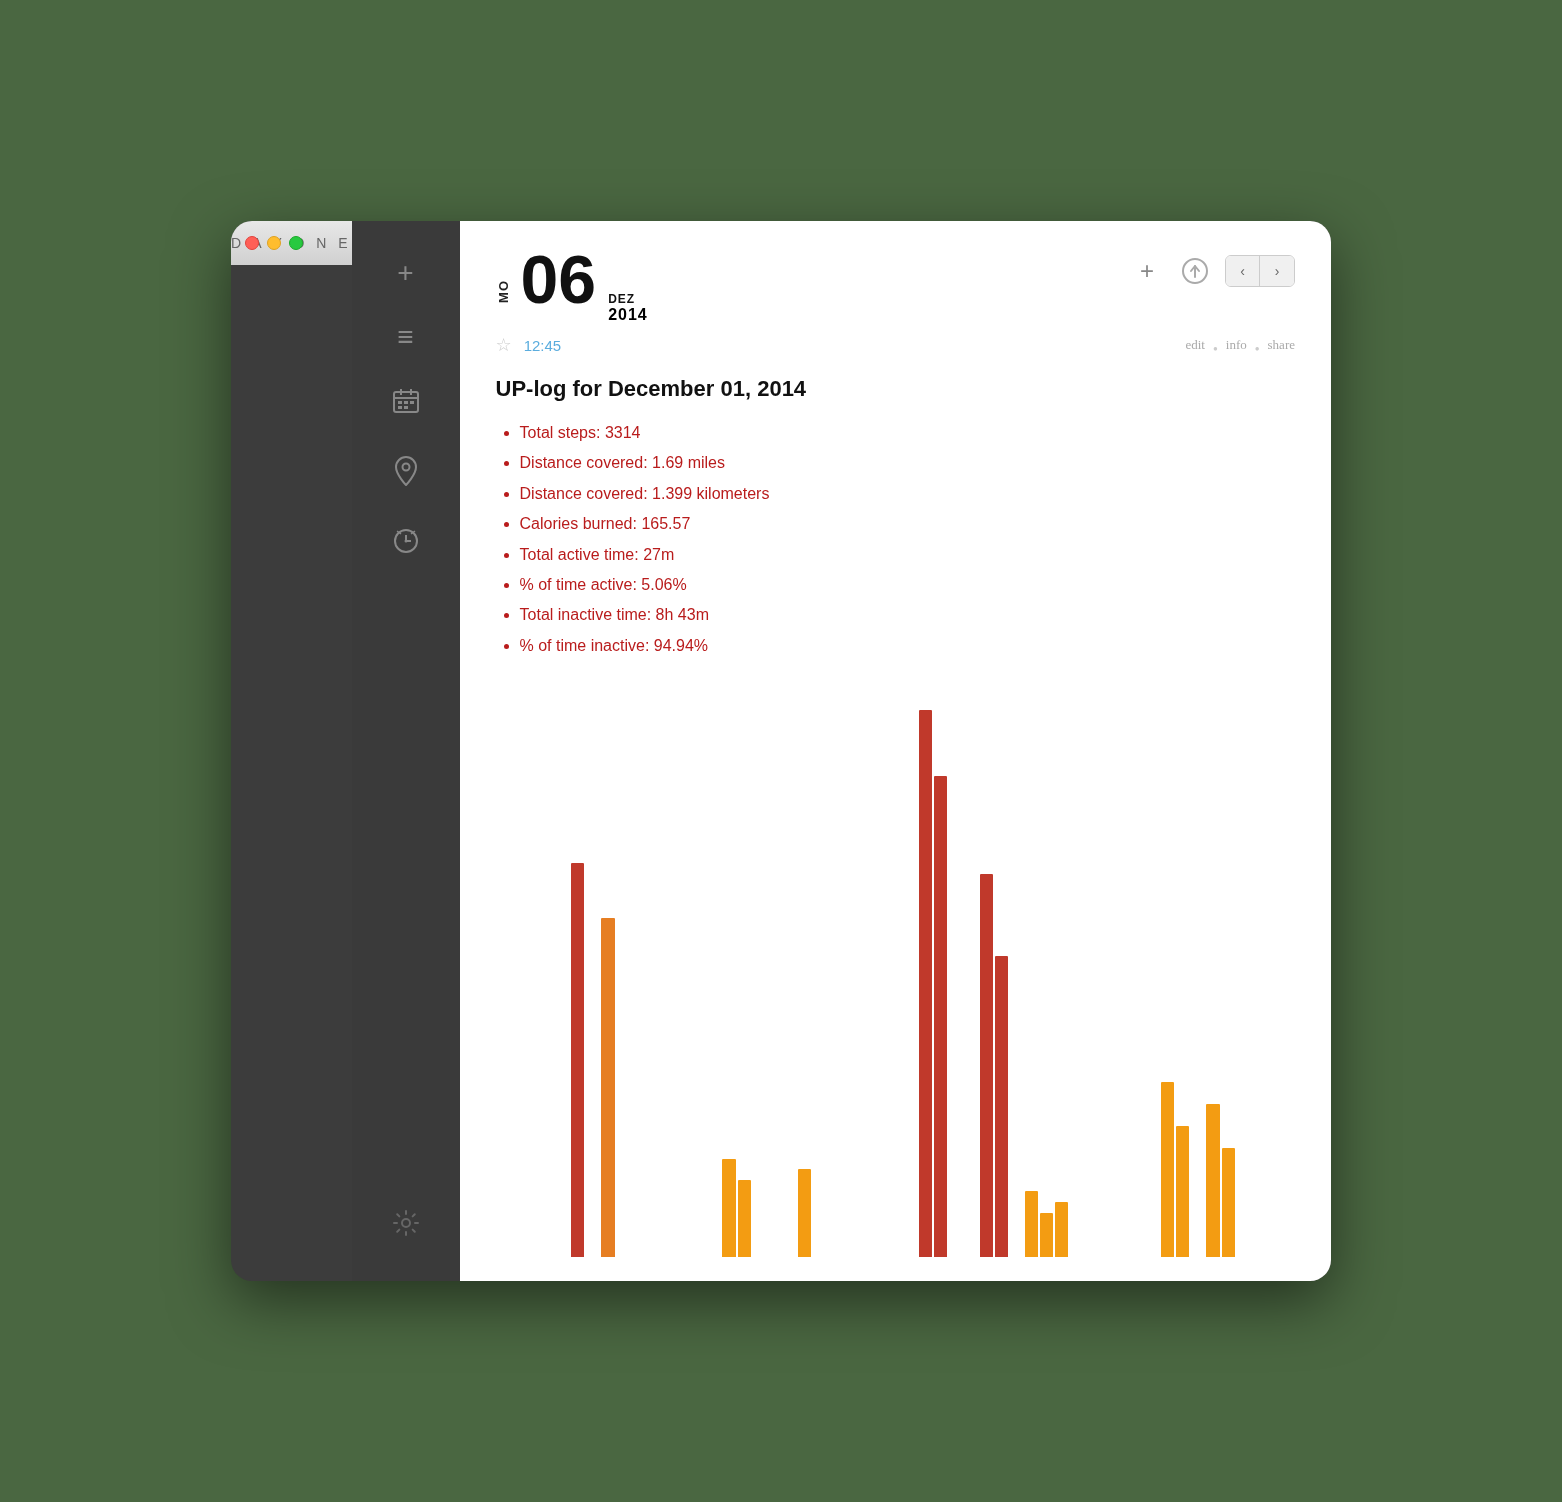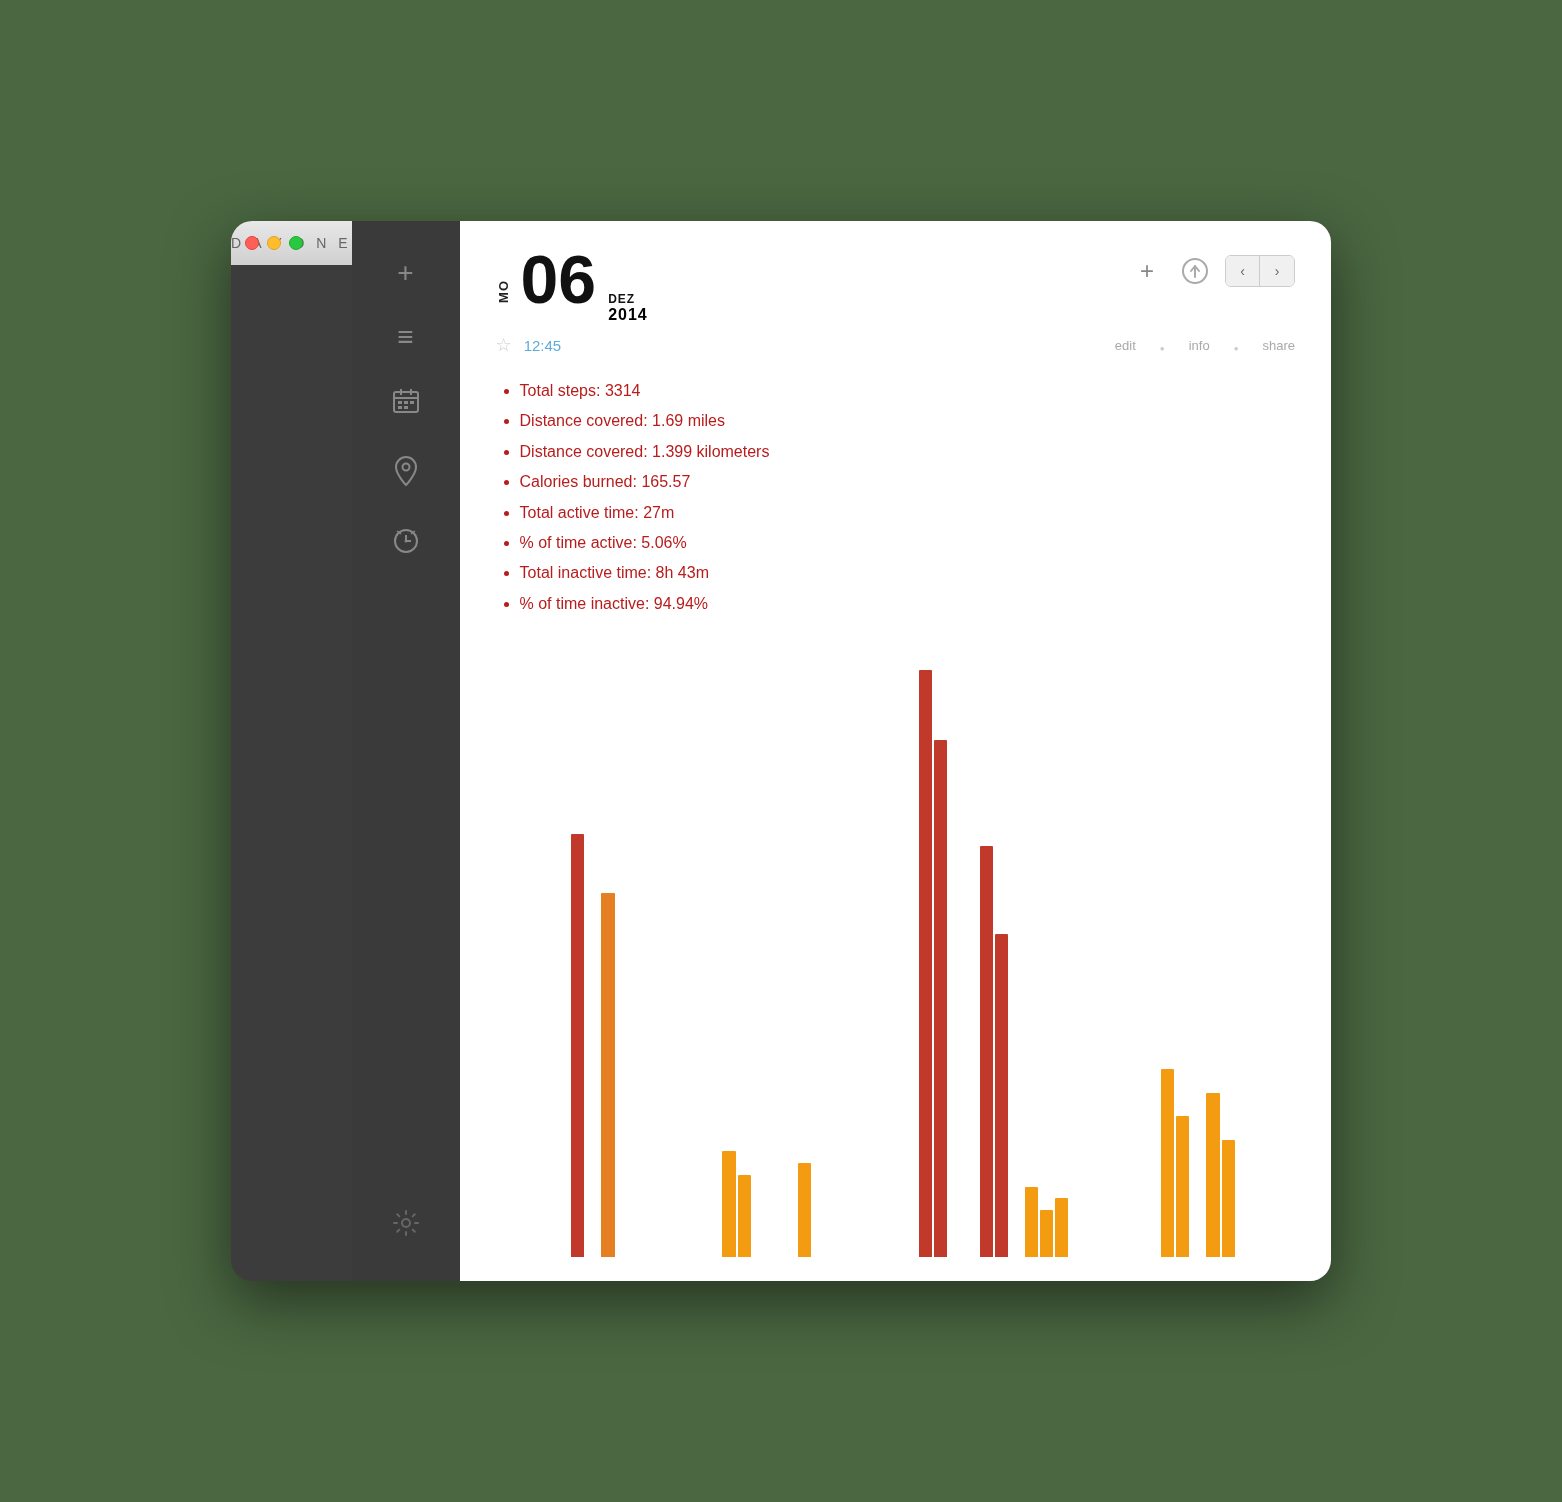--- a/index.html
+++ b/index.html
@@ -211,24 +211,25 @@
     }
 
     .time-text {
       color: #5badde;
       font-size: 15px;
     }
 
     .edit-row {
       display: flex;
       align-items: flex-end;
-      gap: 16px;
+      gap: 0;
       margin-left: auto;
       color: #aaa;
       font-size: 13px;
+      font-family: Liberation Serif, serif;
     }
 
     .edit-link {
       cursor: pointer;
       color: #aaa;
     }
 
     .dot-sep {
       margin: 0 8px;
       color: #ccc;
@@ -401,20 +402,21 @@
         <div class="edit-row">
           <span class="edit-link">edit</span>
           <span class="dot-sep">●</span>
           <span class="edit-link">info</span>
           <span class="dot-sep">●</span>
           <span class="edit-link">share</span>
         </div>
       </div>
 
       <div class="entry-content">
+        <div class="entry-title">UP-log for December 01, 2014</div>
         <ul class="entry-list">
         <li>Total steps: 3314</li>
             <li>Distance covered: 1.69 miles</li>
             <li>Distance covered: 1.399 kilometers</li>
             <li>Calories burned: 165.57</li>
             <li>Total active time: 27m</li>
             <li>% of time active: 5.06%</li>
             <li>Total inactive time: 8h 43m</li>
             <li>% of time inactive: 94.94%</li>
           </ul>

